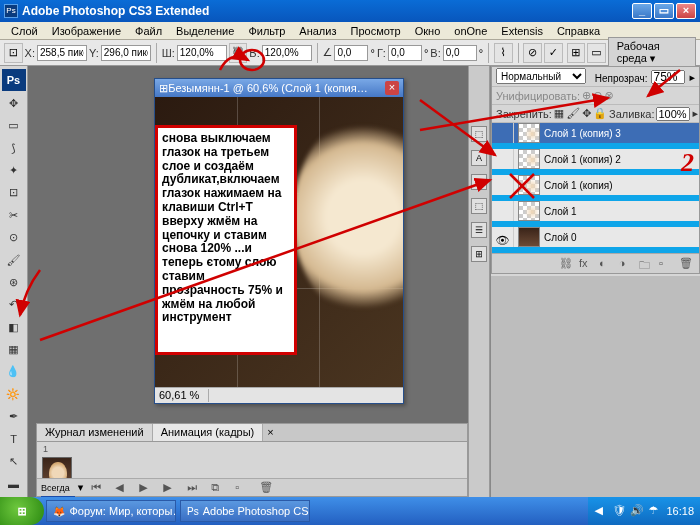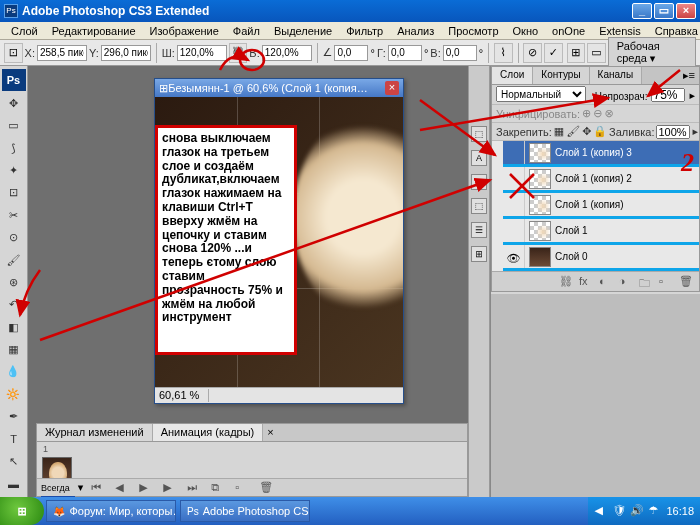--- a/index.html
+++ b/index.html
@@ -65,21 +65,21 @@
 
 .blend-row { height: 20px; display: flex; align-items: flex-end; gap: 4px; padding: 2px 4px; border-bottom: 1px solid #bbb; }
 .blend-row select { width: 90px; height: 16px; font-size: 10px; }
 .blend-row .opac { margin-left: auto; font-size: 10px; }
 .blend-row input { width: 34px; height: 14px; font-size: 12px; }
 
 .lock-row { height: 18px; display: flex; align-items: center; gap: 2px; padding: 1px 4px; border-bottom: 1px solid #bbb; font-size: 9px; color: #888; }
 .lock-row .fill { margin-left: auto; color: #333; }
 
 .layers { background: #e8e8e8; }
-.layer { height: 26px; display: flex; align-items: center; border-bottom: 3px solid #0ea5e9; margin-left: 11px; }
+.layer { height: 26px; display: flex; align-items: center; border-bottom: 6px solid #0ea5e9; }
 .layer.sel { background: #3d6db5; color: #fff; }
 .layer .eye { width: 22px; text-align: center; border-right: 1px solid #ccc; height: 100%; line-height: 26px; }
 .layer .thumb-s { width: 22px; height: 20px; margin: 0 4px; background: #fff; border: 1px solid #888; position: relative; }
 .layer .thumb-s.bg { background: linear-gradient(#3a2419, #6b4a35); }
 .layer .thumb-s .chk { position: absolute; inset: 0; background: repeating-conic-gradient(#ccc 0 25%, #fff 0 50%) 0 0/8px 8px; }
 .layer .thumb-s .furmini { position: absolute; right: 0; top: 2px; width: 14px; height: 16px; background: radial-gradient(circle, #f0d8b8, transparent 70%); }
 .layer .name { flex: 1; font-size: 10px; }
 
 .layers-footer { height: 20px; display: flex; align-items: center; justify-content: flex-end; gap: 6px; padding: 0 6px; background: #d0d0d0; border-top: 1px solid #aaa; }
 .layers-footer .ic { width: 14px; height: 14px; color: #555; }
@@ -103,21 +103,20 @@
   <div class="title">Adobe Photoshop CS3 Extended</div>
   <div class="winbtns">
     <div class="winbtn min">_</div>
     <div class="winbtn max">▭</div>
     <div class="winbtn">×</div>
   </div>
 </div>
 
 <div class="menubar">
   <span>Слой</span>
-  <span>Редактирование</span>
   <span>Изображение</span>
   <span>Файл</span>
   <span>Выделение</span>
   <span>Фильтр</span>
   <span>Анализ</span>
   <span>Просмотр</span>
   <span>Окно</span>
   <span>onOne</span>
   <span>Extensis</span>
   <span>Справка</span>
@@ -246,26 +245,20 @@
     <div class="s">⬚</div>
     <div class="s">A</div>
     <div class="s">¶</div>
     <div class="s">⬚</div>
     <div class="s">☰</div>
     <div class="s">⊞</div>
   </div>
 
   <div class="right-panels">
     <div class="panel">
-      <div class="panel-tabs">
-        <div class="ptab active">Слои</div>
-        <div class="ptab">Контуры</div>
-        <div class="ptab">Каналы</div>
-        <div class="chev">▸≡</div>
-      </div>
       <div class="blend-row">
         <select><option>Нормальный</option></select>
         <span class="opac">Непрозрач:</span>
         <input type="text" value="75%" style="">
         <span>▸</span>
       </div>
       <div class="lock-row">
         <span>Унифицировать:</span>
         <span>⊕</span>
         <span>⊖</span>

